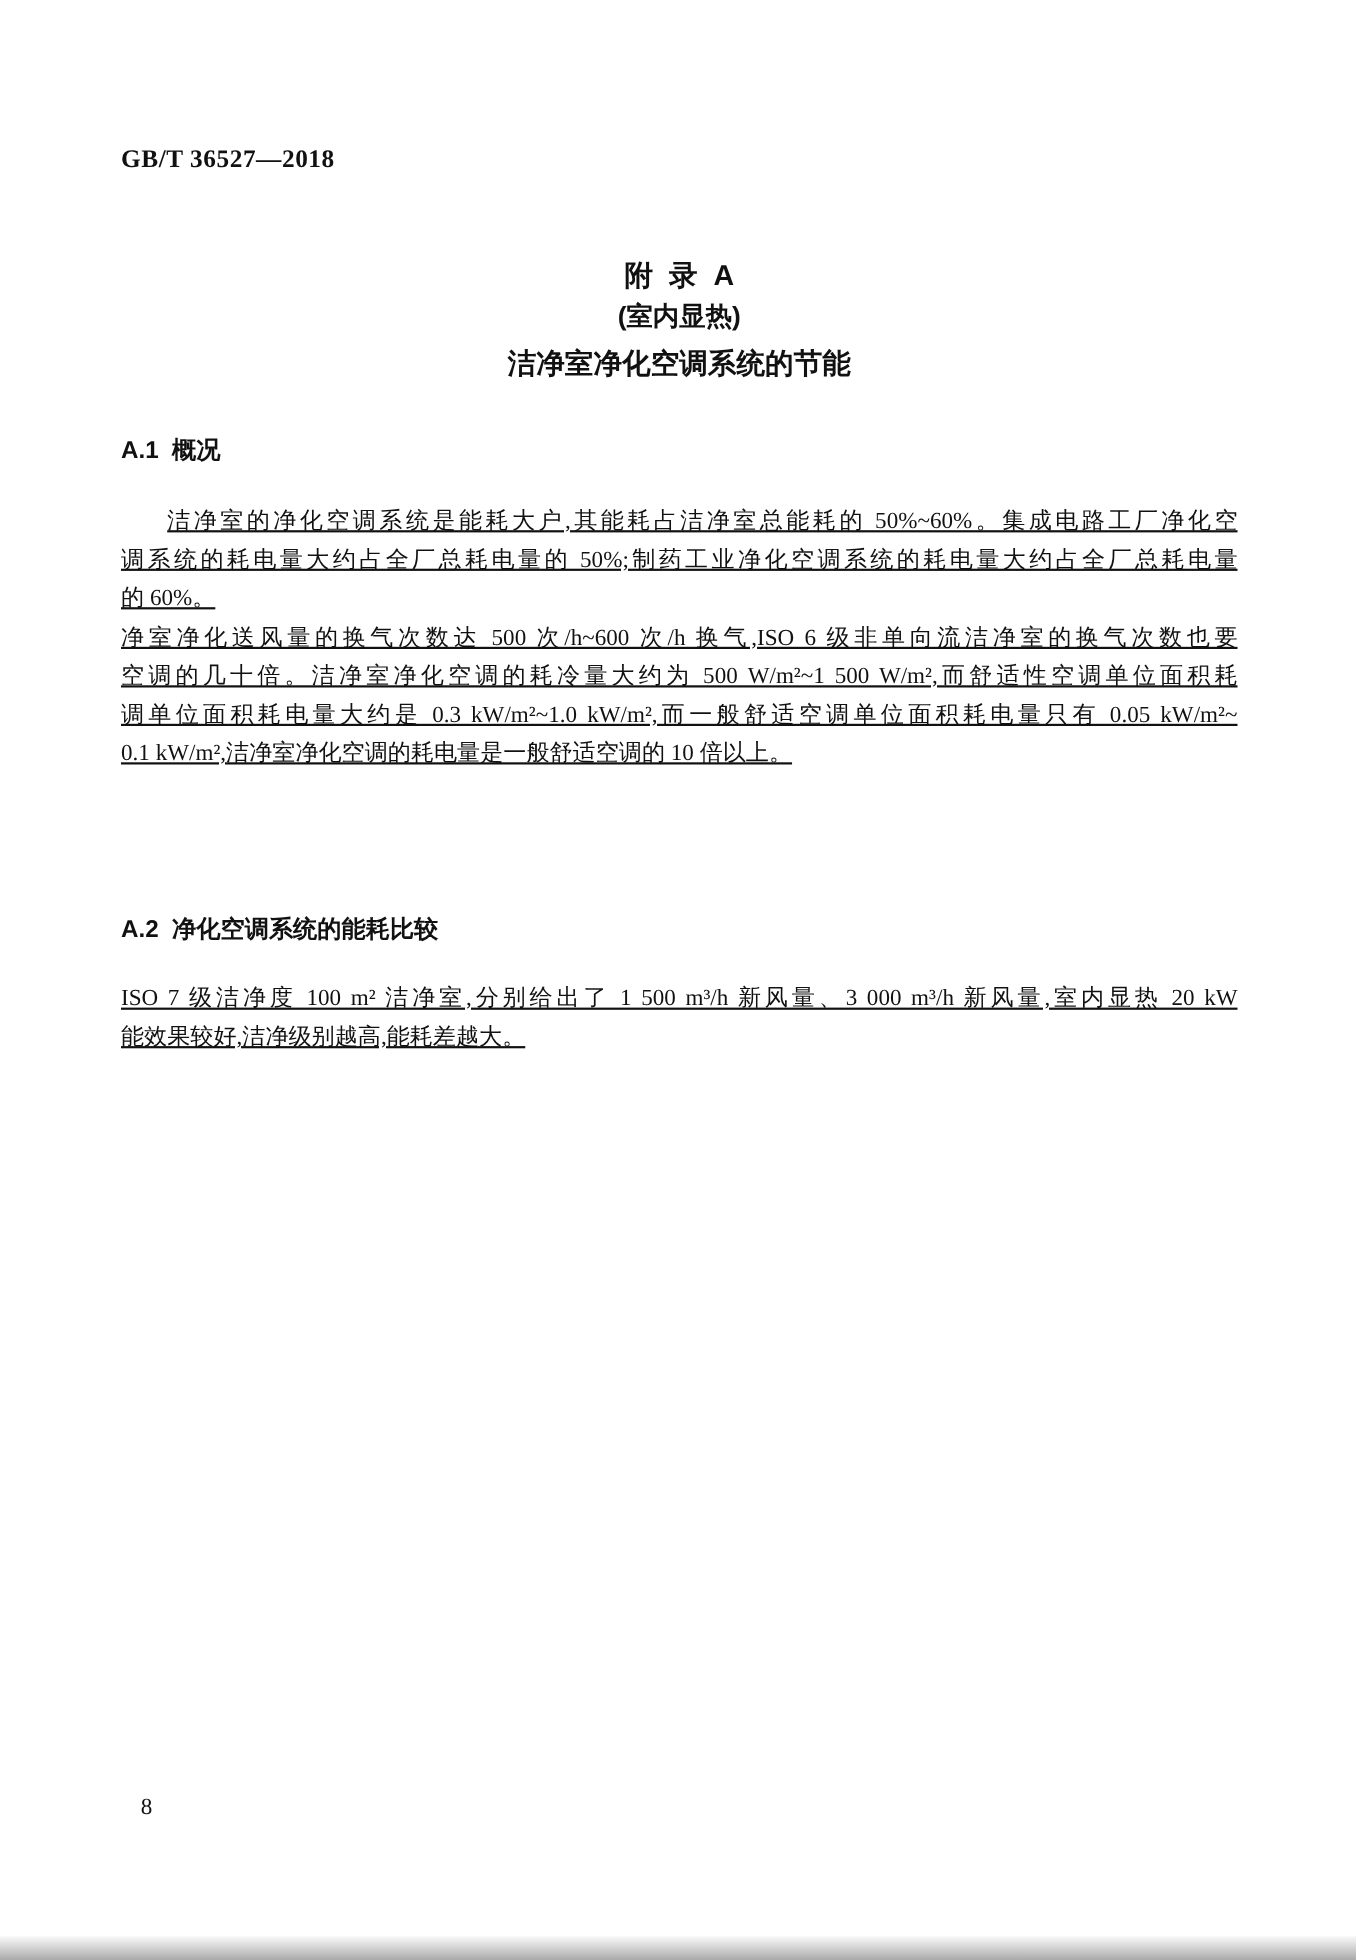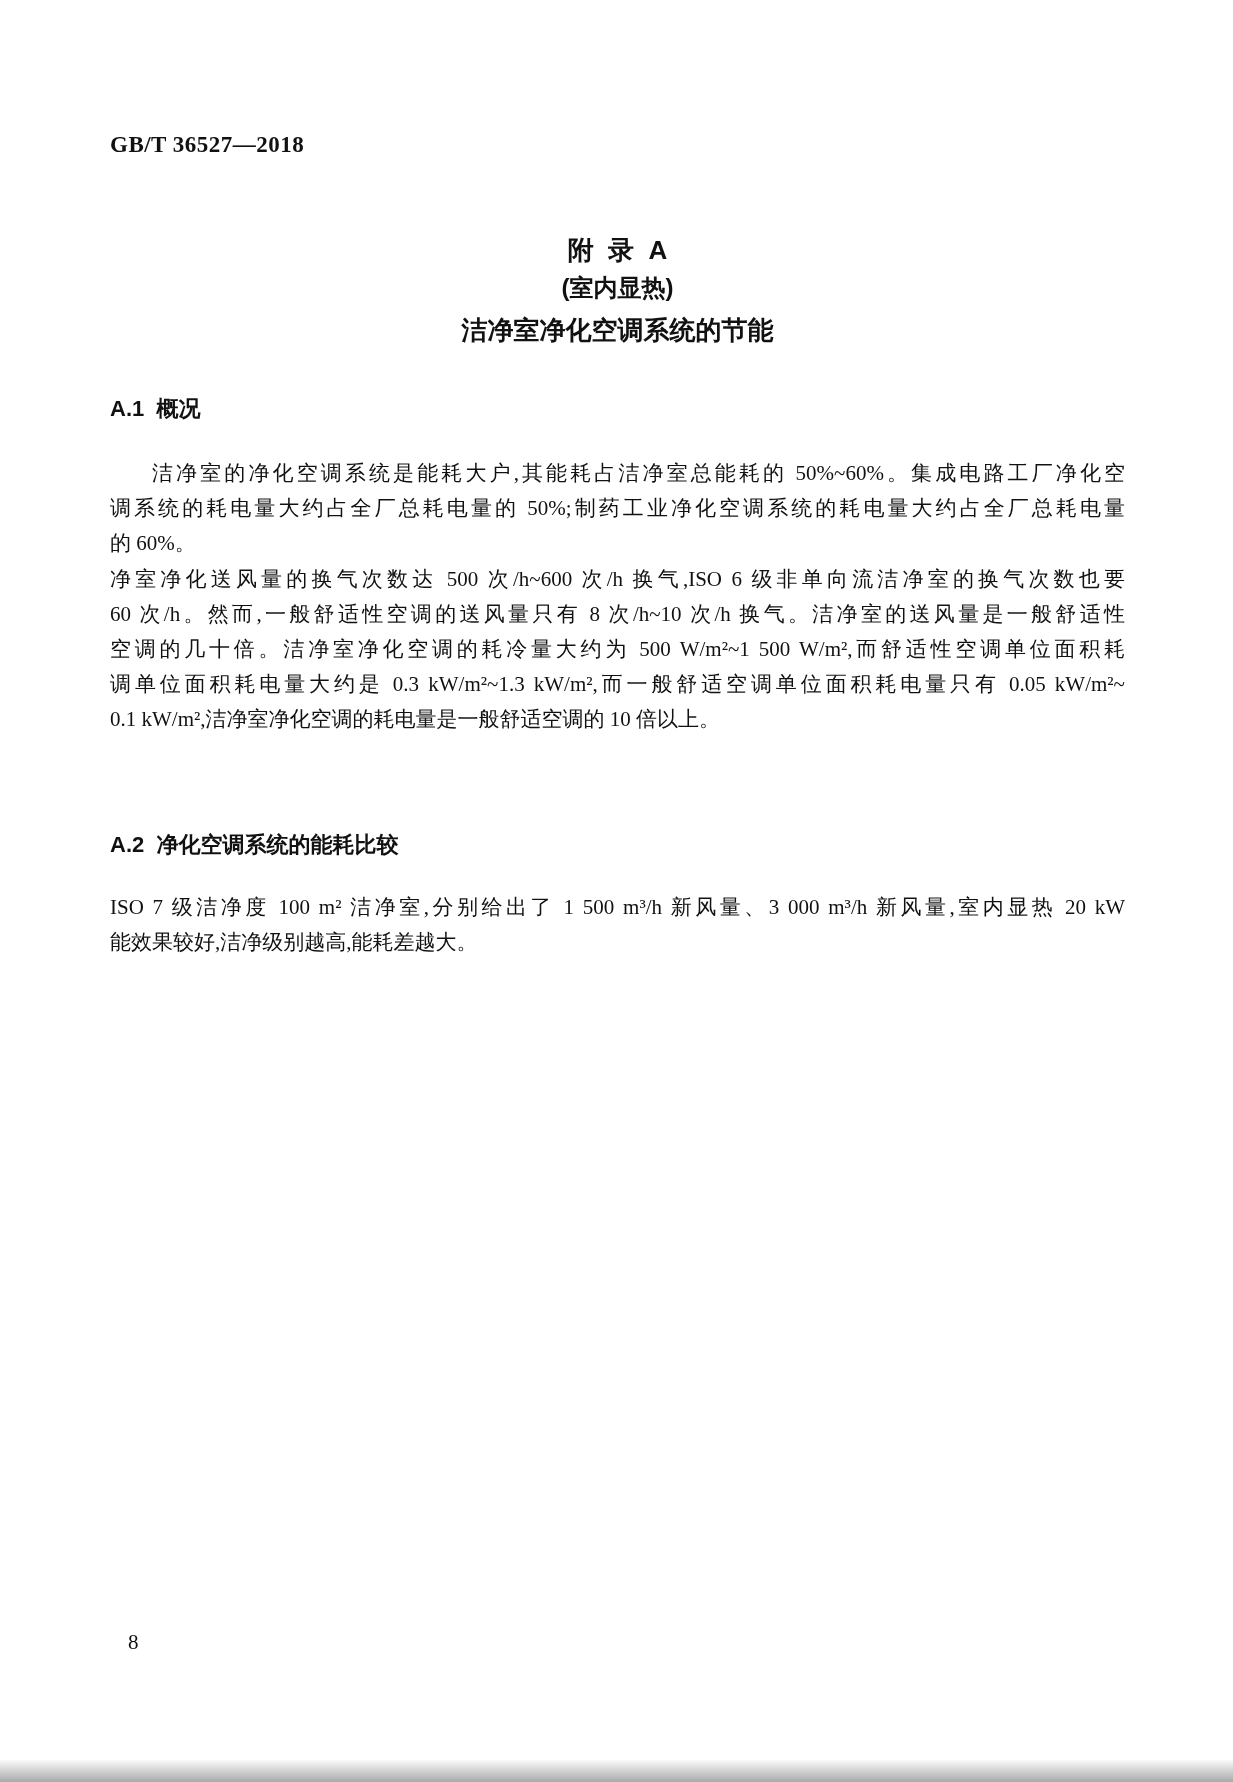--- a/index.html
+++ b/index.html
@@ -37,20 +37,21 @@
     font-size: 22px;
     font-weight: bold;
     line-height: 30px;
     white-space: pre;
     font-family: "Liberation Sans", "DejaVu Sans", sans-serif;
   }
   .para {
     position: absolute;
     left: 110px;
     width: 1015px;
+    text-decoration: underline;
   }
   .line {
     height: 35.2px;
     line-height: 35.2px;
     font-size: 21px;
     text-align: justify;
     text-align-last: left;
   }
   .fill { text-align-last: justify; }
   .first { text-indent: 2em; }
@@ -86,23 +87,22 @@
     <div class="t3">洁净室净化空调系统的节能</div>
   </div>
 
   <div class="sechead" style="top:394px">A.1  概况</div>
 
   <div class="para" style="top:456px">
     <div class="line fill first">洁净室的净化空调系统是能耗大户,其能耗占洁净室总能耗的 50%~60%。集成电路工厂净化空</div>
     <div class="line fill">调系统的耗电量大约占全厂总耗电量的 50%;制药工业净化空调系统的耗电量大约占全厂总耗电量</div>
     <div class="line">的 60%。</div>
     <div class="line fill">净室净化送风量的换气次数达 500 次/h~600 次/h 换气,ISO 6 级非单向流洁净室的换气次数也要</div>
-    <div class="line fill">60 次/h。然而,一般舒适性空调的送风量只有 8 次/h~10 次/h 换气。洁净室的送风量是一般舒适性</div>
     <div class="line fill">空调的几十倍。洁净室净化空调的耗冷量大约为 500 W/m²~1 500 W/m²,而舒适性空调单位面积耗</div>
-    <div class="line fill">调单位面积耗电量大约是 0.3 kW/m²~1.3 kW/m²,而一般舒适空调单位面积耗电量只有 0.05 kW/m²~</div>
+    <div class="line fill">调单位面积耗电量大约是 0.3 kW/m²~1.0 kW/m²,而一般舒适空调单位面积耗电量只有 0.05 kW/m²~</div>
     <div class="line">0.1 kW/m²,洁净室净化空调的耗电量是一般舒适空调的 10 倍以上。</div>
   </div>
 
   <div class="sechead" style="top:830px">A.2  净化空调系统的能耗比较</div>
 
   <div class="para" style="top:890px">
     <div class="line fill">ISO 7 级洁净度 100 m² 洁净室,分别给出了 1 500 m³/h 新风量、3 000 m³/h 新风量,室内显热 20 kW</div>
     <div class="line">能效果较好,洁净级别越高,能耗差越大。</div>
   </div>
 

